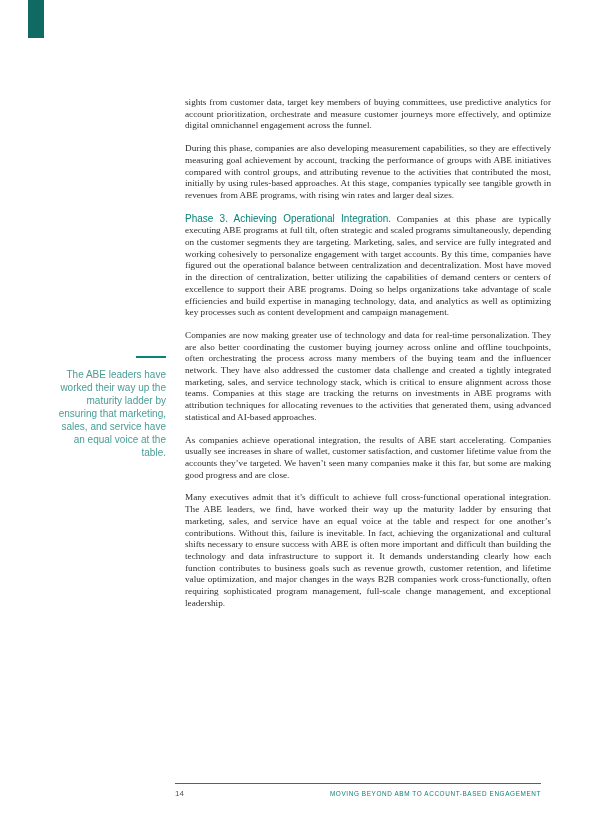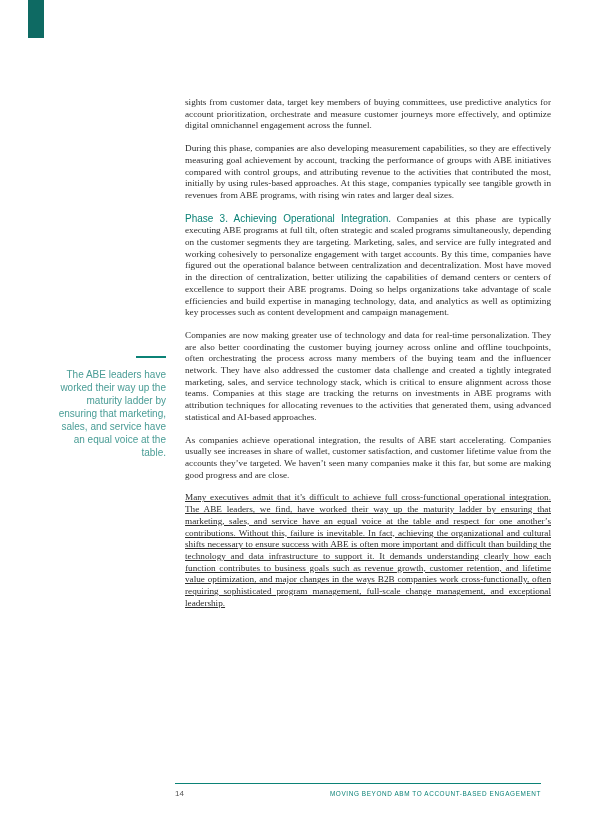--- a/index.html
+++ b/index.html
@@ -21,21 +21,21 @@
   .content{
     position:absolute;
     left:185px;top:97px;
     width:366px;
     color:#2d2d2d;
     font-size:9.2px;
     line-height:11.7px;
     text-align:justify;
   }
   .content p{margin:0 0 11px 0;}
-  .content p:last-child{margin-bottom:16px;text-decoration:underline;}
+  .content p:last-child{margin-bottom:16px;}
   .phase-heading{
     color:#0b8276;
     font-family:"Liberation Sans", sans-serif;
     font-size:10px;
   }
   .pull-quote{
     position:absolute;
     left:52px;top:356px;
     width:114px;
     text-align:right;

